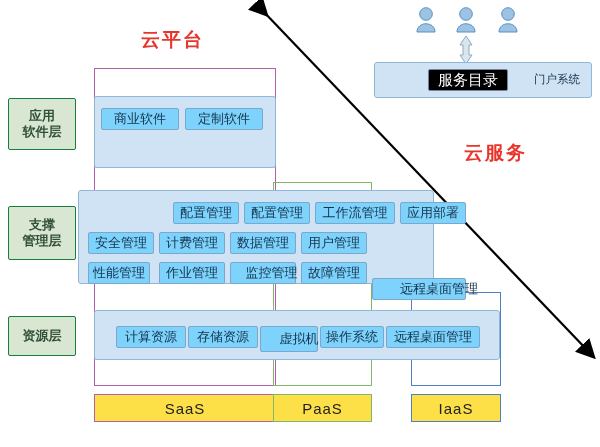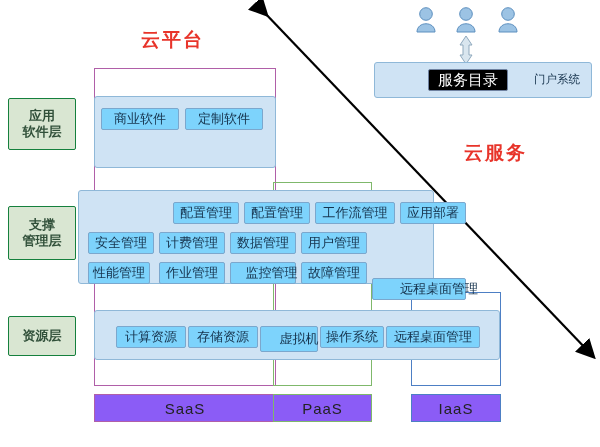--- a/index.html
+++ b/index.html
@@ -48,21 +48,21 @@
     box-sizing:border-box;
     background:transparent;
   }
   .saas-ol{border:1.5px solid #b05fa8;}
   .paas-ol{border:1.5px solid #7fb86b;}
   .iaas-ol{border:1.5px solid #4d7fc4;}
 
   .tagbox{
     position:absolute;
     box-sizing:border-box;
-    background:#8b5cf6;
+    background:#fde047;
     display:flex;align-items:center;justify-content:center;
     font-size:15px;
     letter-spacing:1px;
     color:#222;
   }
   .tag-saas{border:1.5px solid #b05fa8;}
   .tag-paas{border:1.5px solid #7fb86b;}
   .tag-iaas{border:1.5px solid #4d7fc4;}
 
   .redtitle{

